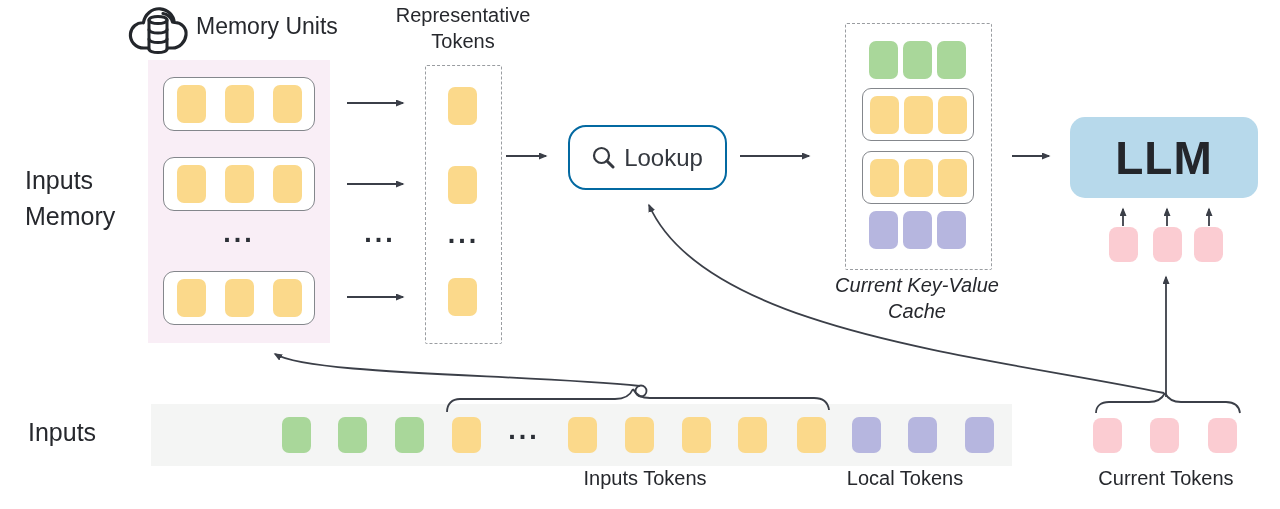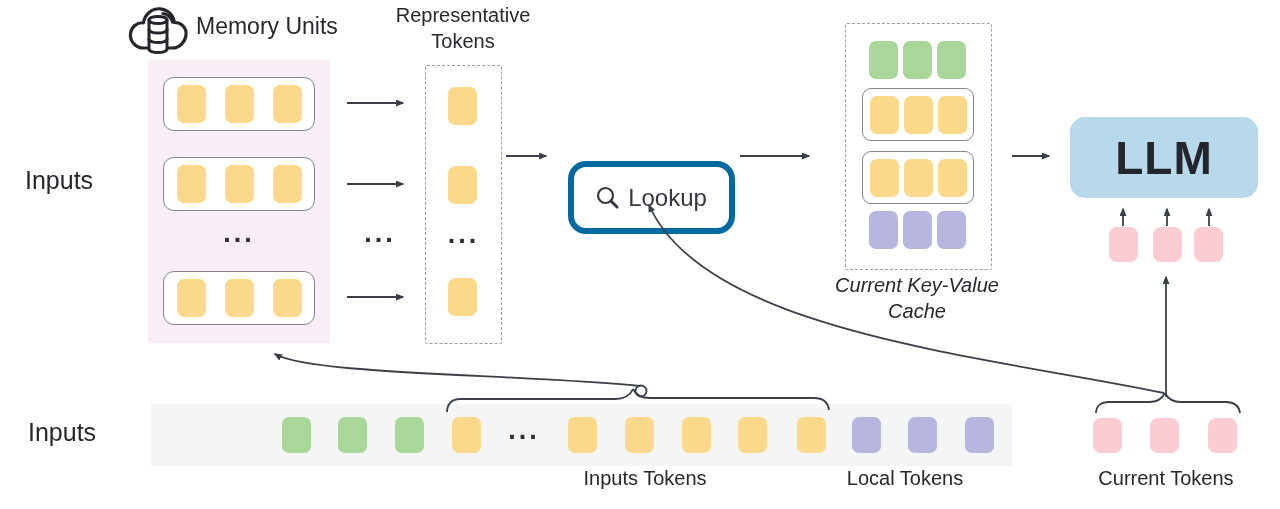--- a/index.html
+++ b/index.html
@@ -20,22 +20,22 @@
 
   
   .ctx-panel{left:148px;top:60px;width:182px;height:283px;background:var(--memory_bg,#f9eef6);}
   .mem-unit{left:15px;width:150px;height:52px;background:#fff;border:1.4px solid #84878c;border-radius:11px;
             display:flex;align-items:center;justify-content:center;gap:19px;}
   .rep-box{left:425px;top:65px;width:75px;height:277px;border:1.6px dashed #9a9da1;border-radius:2px;}
   .cache-box{left:845px;top:23px;width:145px;height:245px;border:1.6px dashed #9a9da1;border-radius:2px;}
   .cache-row{left:16px;width:110px;display:flex;align-items:center;justify-content:center;gap:5px;}
   .cache-frame{left:16px;width:110px;height:51px;background:#fff;border:1.3px solid #84878c;border-radius:9px;
                display:flex;align-items:center;justify-content:center;gap:5px;}
-  .lookup-btn{left:568px;top:125px;width:155px;height:61px;background:#fff;border:6px solid #0369a1;border-radius:18px;
-              display:flex;align-items:center;justify-content:center;gap:9px;cursor:pointer;margin-top:36px;}
+  .lookup-btn{left:568px;top:125px;width:155px;height:61px;background:#fff;border:2px solid #0369a1;border-radius:18px;
+              display:flex;align-items:center;justify-content:center;gap:9px;cursor:pointer;}
   .lookup-btn span{font-size:24px;color:#34383f;}
   .llm-box{left:1070px;top:117px;width:188px;height:81px;background:var(--blue,#b7d9eb);border-radius:15px;
            display:flex;align-items:center;justify-content:center;}
   .llm-box span{font-size:46px;letter-spacing:1px;color:#24262b;font-weight:bold;}
   .strip{left:151px;top:404px;width:861px;height:62px;background:var(--strip_bg,#f4f5f4);}
 
   
   .tok{width:29px;height:38px;border-radius:7px;display:inline-block;}
   .tok.sm{height:36px;}
   .tok.xs{height:35px;border-radius:8px;}
@@ -69,20 +69,21 @@
     </g>
   </svg>
 
   <div class="abs lbl title-memunits">Memory Units</div>
   <div class="abs title-rep">
     <div>Representative</div>
     <div>Tokens</div>
   </div>
   <div class="abs ctx-label">
     <div>Inputs</div>
+    <div>Memory</div>
   </div>
 
   <div class="abs ctx-panel">
     <div class="abs mem-unit" style="top:17px;">
       <span class="tok y"></span>
       <span class="tok y"></span>
       <span class="tok y"></span>
     </div>
     <div class="abs mem-unit" style="top:97px;">
       <span class="tok y"></span>

